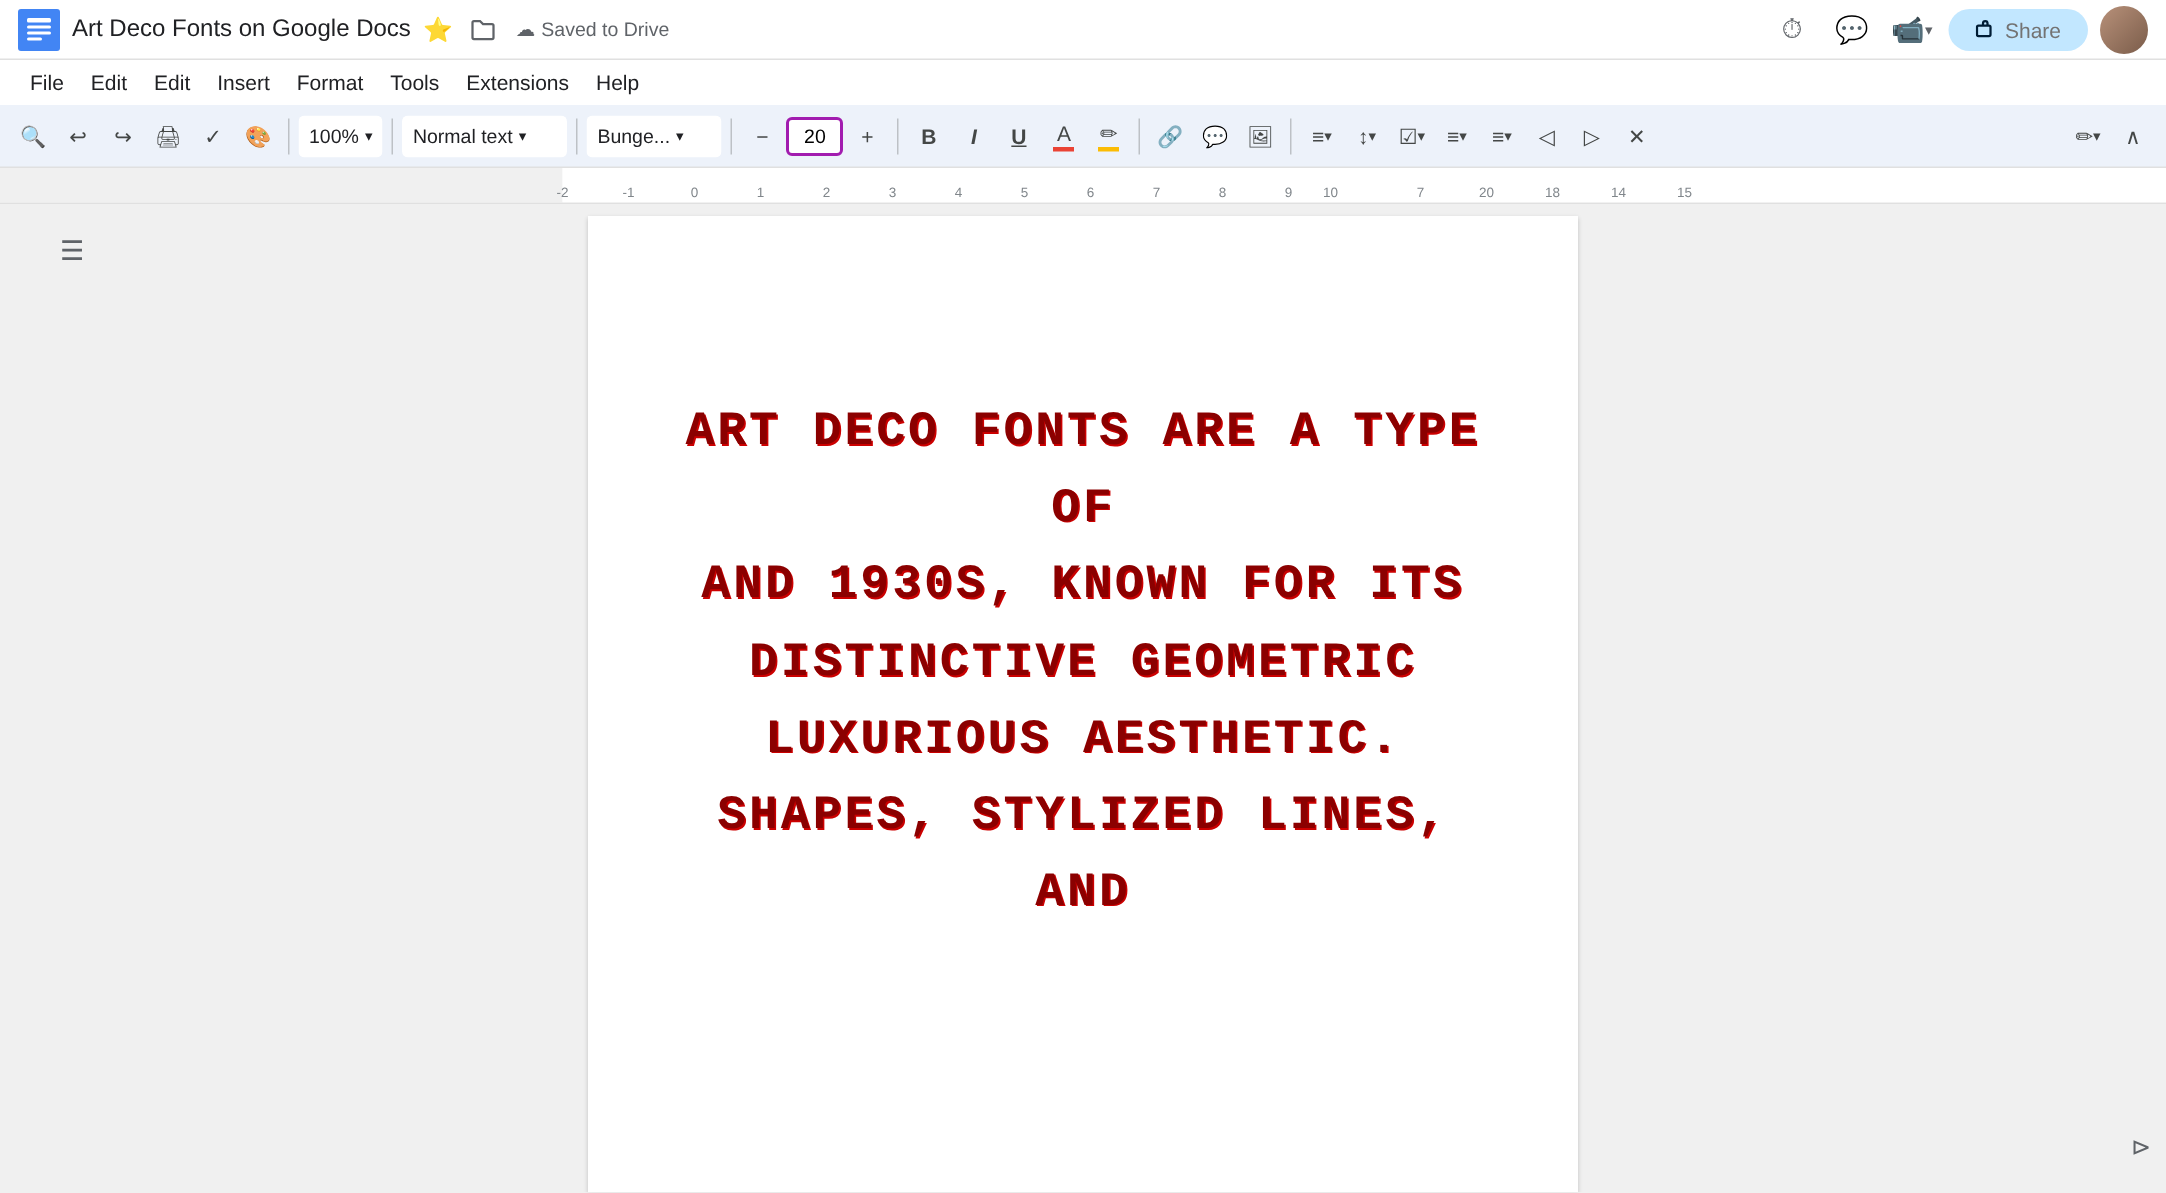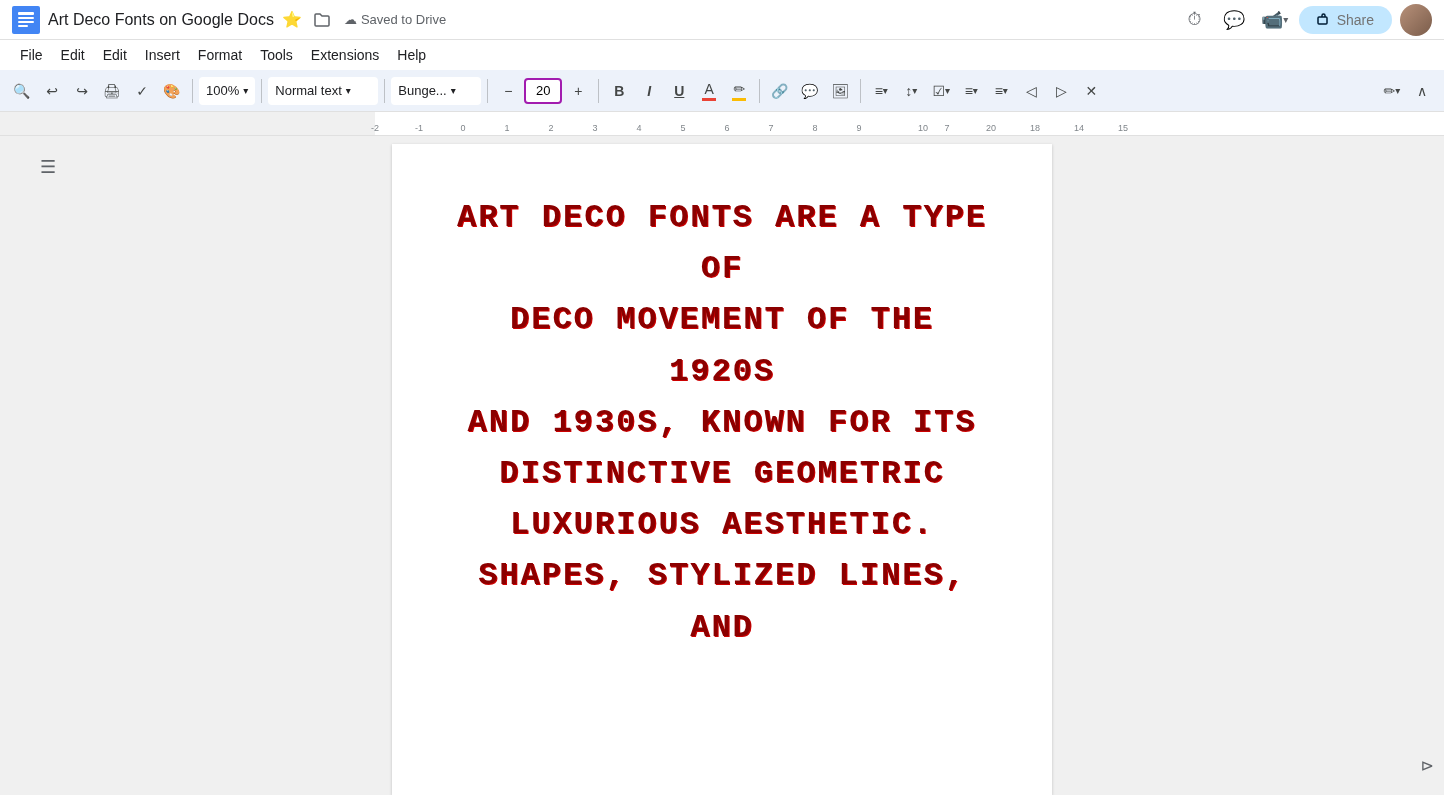--- a/index.html
+++ b/index.html
@@ -242,21 +242,21 @@
       display: flex;
       justify-content: center;
       overflow: hidden;
       padding-top: 8px;
     }
     .page {
       width: 660px;
       background: #fff;
       box-shadow: 0 1px 3px rgba(0,0,0,0.2);
       min-height: 100%;
-      padding: 48px 60px;
+      padding: 118px 60px;
       position: relative;
     }
     .right-margin {
       width: 375px;
       background: #f0f0f0;
       flex-shrink: 0;
       position: relative;
     }
     .right-handle {
       position: absolute;
@@ -414,40 +414,39 @@
     <span class="ruler-tick" style="left:88px">0</span>
     <span class="ruler-tick" style="left:132px">1</span>
     <span class="ruler-tick" style="left:176px">2</span>
     <span class="ruler-tick" style="left:220px">3</span>
     <span class="ruler-tick" style="left:264px">4</span>
     <span class="ruler-tick" style="left:308px">5</span>
     <span class="ruler-tick" style="left:352px">6</span>
     <span class="ruler-tick" style="left:396px">7</span>
     <span class="ruler-tick" style="left:440px">8</span>
     <span class="ruler-tick" style="left:484px">9</span>
-    <span class="ruler-tick" style="left:548px">10</span>
+    <span class="ruler-tick" style="left:512px">10</span>
     <span class="ruler-tick" style="left:572px">7</span>
     <span class="ruler-tick" style="left:616px">20</span>
     <span class="ruler-tick" style="left:660px">18</span>
     <span class="ruler-tick" style="left:704px">14</span>
     <span class="ruler-tick" style="left:748px">15</span>
   </div>
 </div>
 
 <div class="main-area">
 
   <div class="left-margin">
     <div class="outline-icon">☰</div>
   </div>
 
   <div class="page-area">
     <div class="page">
       <div class="doc-content">
         <span class="art-deco-text">ART DECO FONTS ARE A TYPE OF</span>
-        <span class="art-deco-text">DECO MOVEMENT OF THE 1920S</span>
         <span class="art-deco-text">AND 1930S, KNOWN FOR ITS</span>
         <span class="art-deco-text">DISTINCTIVE GEOMETRIC</span>
         <span class="art-deco-text">LUXURIOUS AESTHETIC.</span>
         <span class="art-deco-text">SHAPES, STYLIZED LINES, AND</span>
       </div>
     </div>
   </div>
 
   <div class="right-margin">
     <div class="right-handle">⊳</div>

